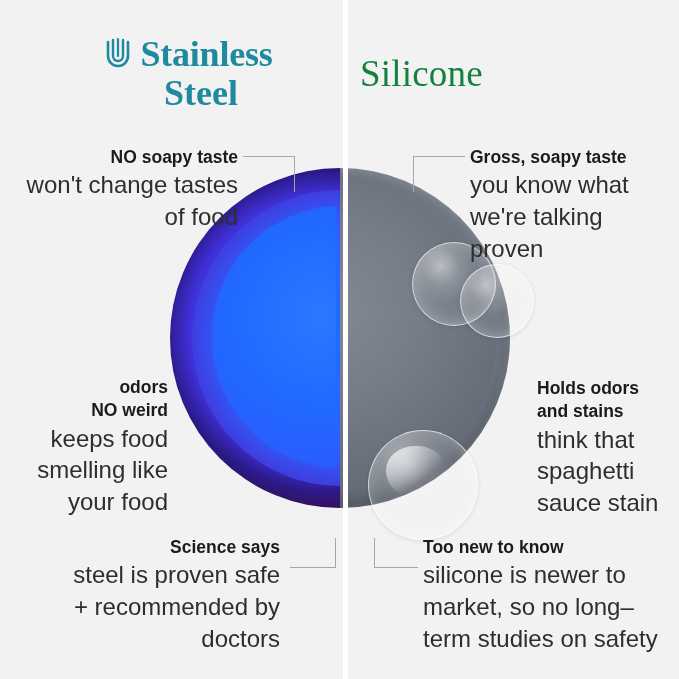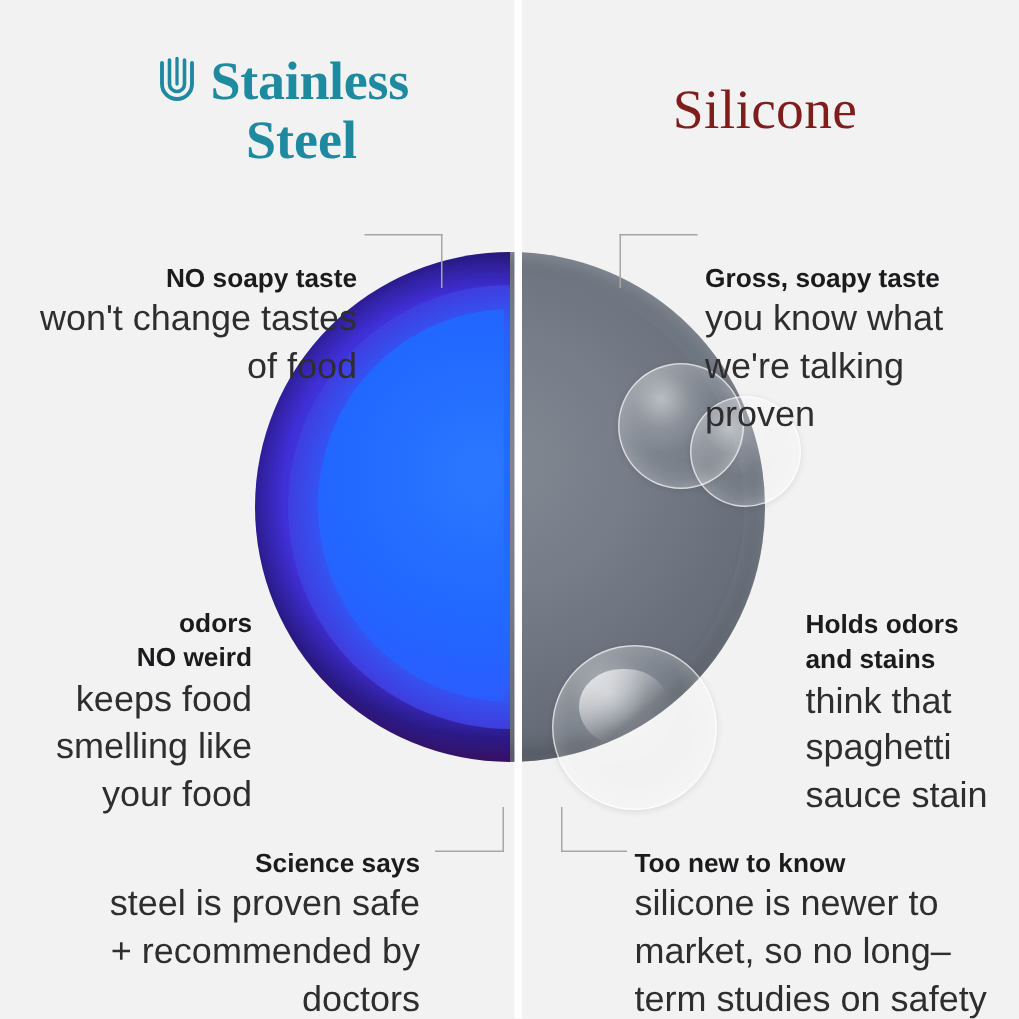--- a/index.html
+++ b/index.html
@@ -160,21 +160,21 @@
 
   
   .brand {
     position:absolute;
     left:58px; top:34px;
     width:262px;
     z-index:10;
   }
   .brand-line {
     display:flex;
-    align-items:flex-end;
+    align-items:center;
     justify-content:center;
     gap:9px;
   }
   .brand-icon { flex:0 0 auto; display:block; }
   .brand-text {
     font-family:"Liberation Serif", serif;
     font-weight:700;
     font-size:36px;
     line-height:1.14;
     color:#1d8aa0;
@@ -189,31 +189,30 @@
     color:#1d8aa0;
     text-align:center;
     margin-top:-2px;
     padding-left:24px;
   }
 
   .title-right {
     position:absolute;
     left:360px; top:52px;
     width:300px;
-    text-align:center;
     font-family:"Liberation Serif", serif;
     font-weight:400;
     font-size:37px;
-    color:#7f1d1d;
+    color:#15803d;
     letter-spacing:0.2px;
     z-index:10;
   }
 
   
-  .callout { position:absolute; z-index:9;margin-top:28px; }
+  .callout { position:absolute; z-index:9; }
   .callout .hd {
     font-weight:700;
     font-size:17.5px;
     line-height:1.33;
     color:#1b1b1d;
   }
   .callout .bd {
     font-weight:400;
     font-size:24px;
     line-height:1.33;

